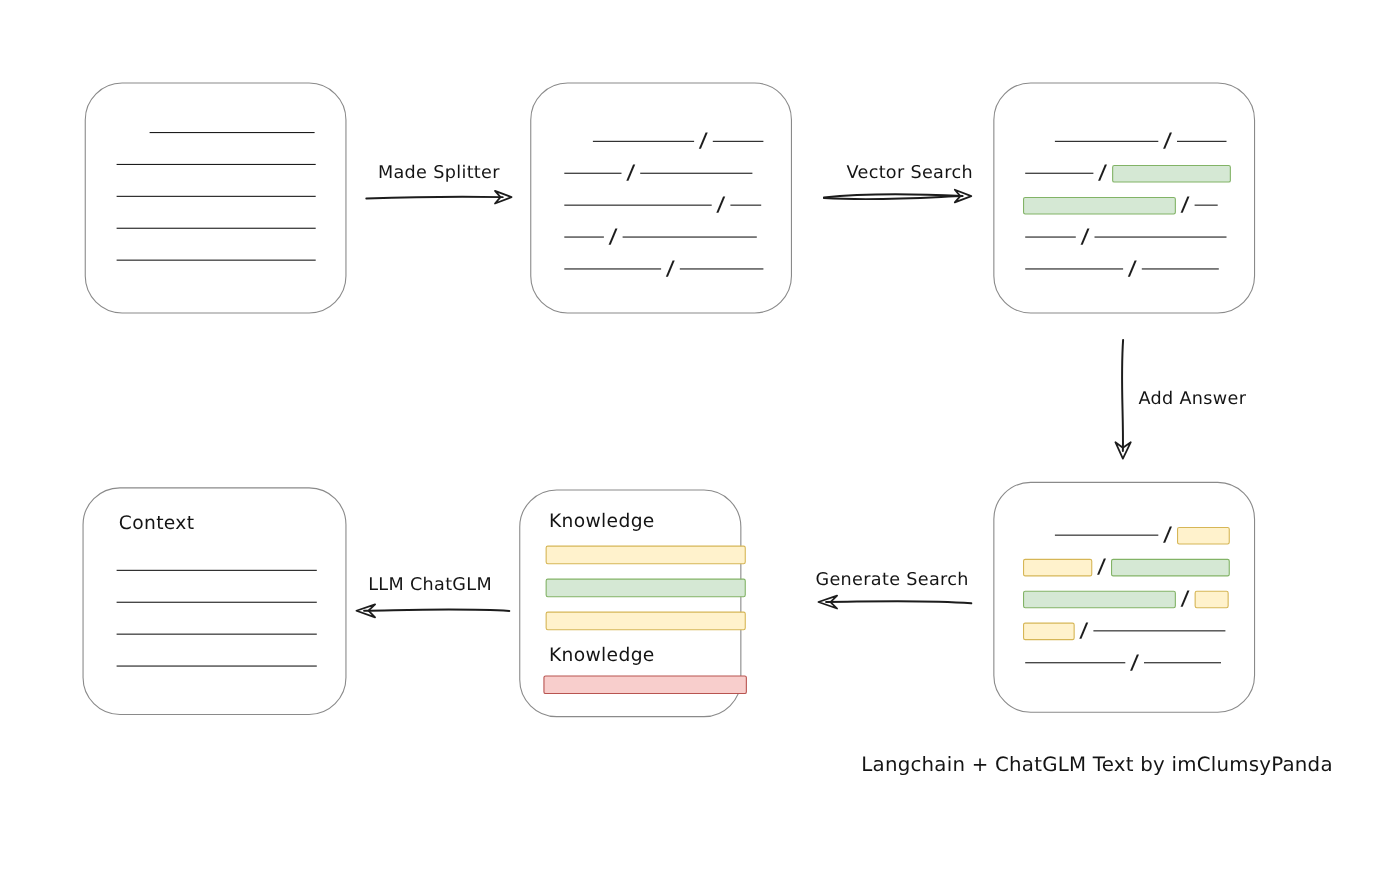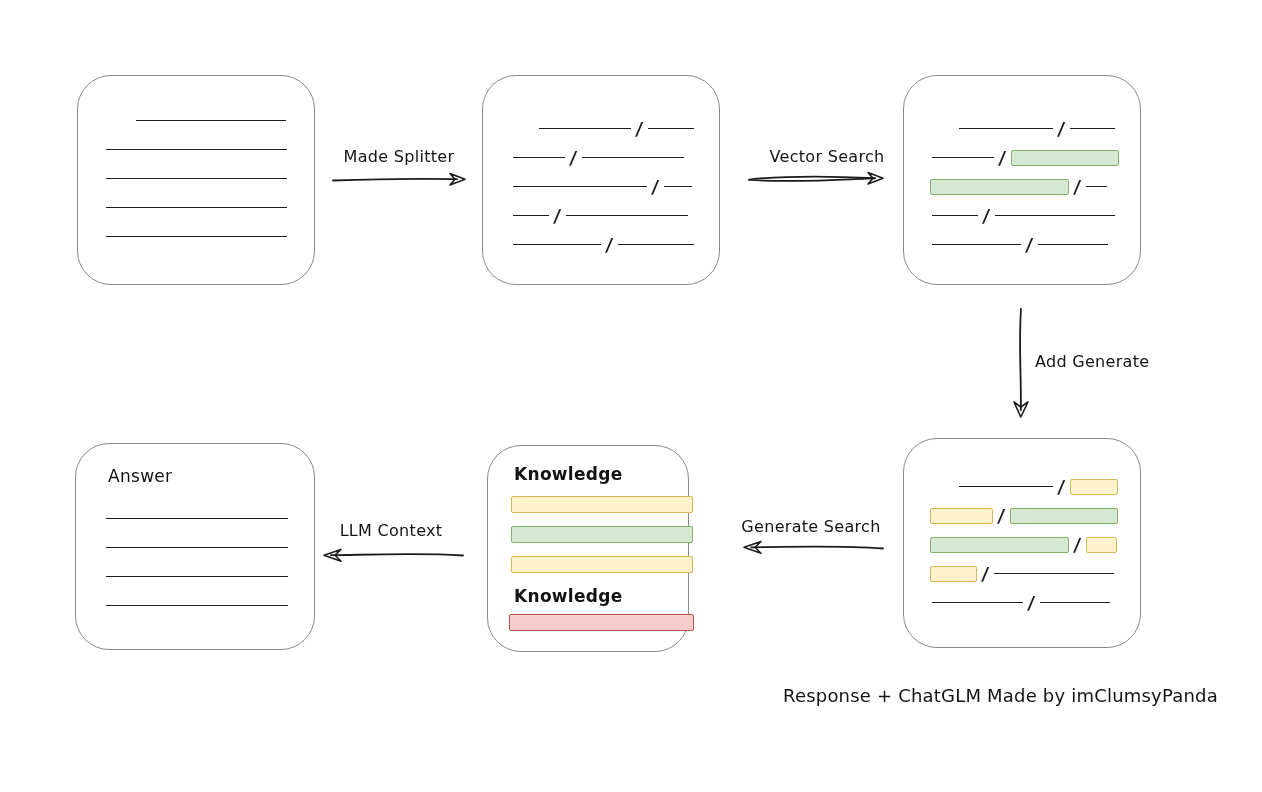--- a/index.html
+++ b/index.html
@@ -178,35 +178,35 @@
         </div>
         <div class="row">
           <span class="seg-gap" style="width: 28px;"></span>
           <span class="seg-line" style="width: 91px;"></span>
           <span class="slash">/</span>
           <span class="seg-line" style="width: 70px;"></span>
         </div>
       </div>
   </div>
 
-  <div class="box" style="left:487px; top:445px; width:202px; height:207px;font-weight:bold;">
+  <div class="box" style="left:472px; top:445px; width:202px; height:207px;">
     <div class="box-title" style="left:26px; top:18px;">Knowledge</div>
     <div style="position:absolute; left:23px; top:50px;">
         <div class="bar" style="width: 182px; background: rgb(255, 242, 204); border-color: rgb(214, 182, 86);"></div>
         <div class="bar" style="width: 182px; background: rgb(213, 232, 212); border-color: rgb(130, 179, 102);"></div>
         <div class="bar" style="width: 182px; background: rgb(255, 242, 204); border-color: rgb(214, 182, 86);"></div>
       </div>
     <div class="box-title" style="left:26px; top:140px;">Knowledge</div>
     <div style="position:absolute; left:21px; top:168px;">
         <div class="bar" style="width: 185px; background: rgb(248, 206, 204); border-color: rgb(184, 84, 80);"></div>
       </div>
   </div>
 
   <div class="box" style="left:75px; top:443px; width:240px; height:207px;">
-    <div class="box-title" style="left:32px; top:22px;">Answer</div>
+    <div class="box-title" style="left:32px; top:22px;">Context</div>
     <div class="rows" style="top:60px;">
         <div class="row">
           <span class="seg-gap" style="width: 30px;"></span>
           <span class="seg-line" style="width: 182px;"></span>
         </div>
         <div class="row">
           <span class="seg-gap" style="width: 30px;"></span>
           <span class="seg-line" style="width: 182px;"></span>
         </div>
         <div class="row">
@@ -226,33 +226,33 @@
     <path d="M120,3.5 L135,9.2 L120,15 L125,9.2 Z" fill="none" stroke="#1c1c1c" stroke-width="1.6" stroke-linejoin="round"></path>
   </svg>
 
   <div class="arrow-label" style="left:748px; top:147px; width:126px;margin-left:16px;">Vector Search</div>
   <svg class="arrow-svg" style="left:746px; top:168px;" width="142" height="22" viewBox="0 0 142 22">
     <path d="M3,11.5 C 50,6.5 105,9 129,10.2" fill="none" stroke="#1c1c1c" stroke-width="1.7" stroke-linecap="round"></path>
     <path d="M3,12 C 55,15 108,10.8 129,10.3" fill="none" stroke="#1c1c1c" stroke-width="1.7" stroke-linecap="round"></path>
     <path d="M122,4.5 L137,10.3 L122,16 L127,10.3 Z" fill="none" stroke="#1c1c1c" stroke-width="1.6" stroke-linejoin="round"></path>
   </svg>
 
-  <div class="arrow-label" style="left:1035px; top:352px;">Add Generate</div>
+  <div class="arrow-label" style="left:1035px; top:352px;">Add Answer</div>
   <svg class="arrow-svg" style="left:1008px; top:306px;" width="26" height="116" viewBox="0 0 26 116">
     <path d="M13,3 C 10.5,40 13.5,72 12.8,104" fill="none" stroke="#1c1c1c" stroke-width="1.8" stroke-linecap="round"></path>
     <path d="M6,96 L12.8,111 L20,96 L12.8,101 Z" fill="none" stroke="#1c1c1c" stroke-width="1.6" stroke-linejoin="round"></path>
   </svg>
 
   <div class="arrow-label" style="left:736px; top:517px; width:150px;">Generate Search</div>
   <svg class="arrow-svg" style="left:736px; top:538px;" width="150" height="20" viewBox="0 0 150 20">
     <path d="M147,10.5 C 100,7 55,9 15,9.3" fill="none" stroke="#1c1c1c" stroke-width="1.8" stroke-linecap="round"></path>
     <path d="M25,3.5 L8,9.3 L25,15.2 L19,9.3 Z" fill="none" stroke="#1c1c1c" stroke-width="1.6" stroke-linejoin="round"></path>
   </svg>
 
-  <div class="arrow-label" style="left:328px; top:521px; width:126px;">LLM Context</div>
+  <div class="arrow-label" style="left:328px; top:521px; width:126px;">LLM ChatGLM</div>
   <svg class="arrow-svg" style="left:316px; top:546px;" width="150" height="20" viewBox="0 0 150 20">
     <path d="M147,9.5 C 105,6.8 58,8.6 15,9.2" fill="none" stroke="#1c1c1c" stroke-width="1.8" stroke-linecap="round"></path>
     <path d="M25,3.4 L8,9.2 L25,15.2 L19,9.2 Z" fill="none" stroke="#1c1c1c" stroke-width="1.6" stroke-linejoin="round"></path>
   </svg>
 
-  <div class="caption">Response + ChatGLM Made by imClumsyPanda</div>
+  <div class="caption">Langchain + ChatGLM Text by imClumsyPanda</div>
 
 </div>
 
 </body></html>

